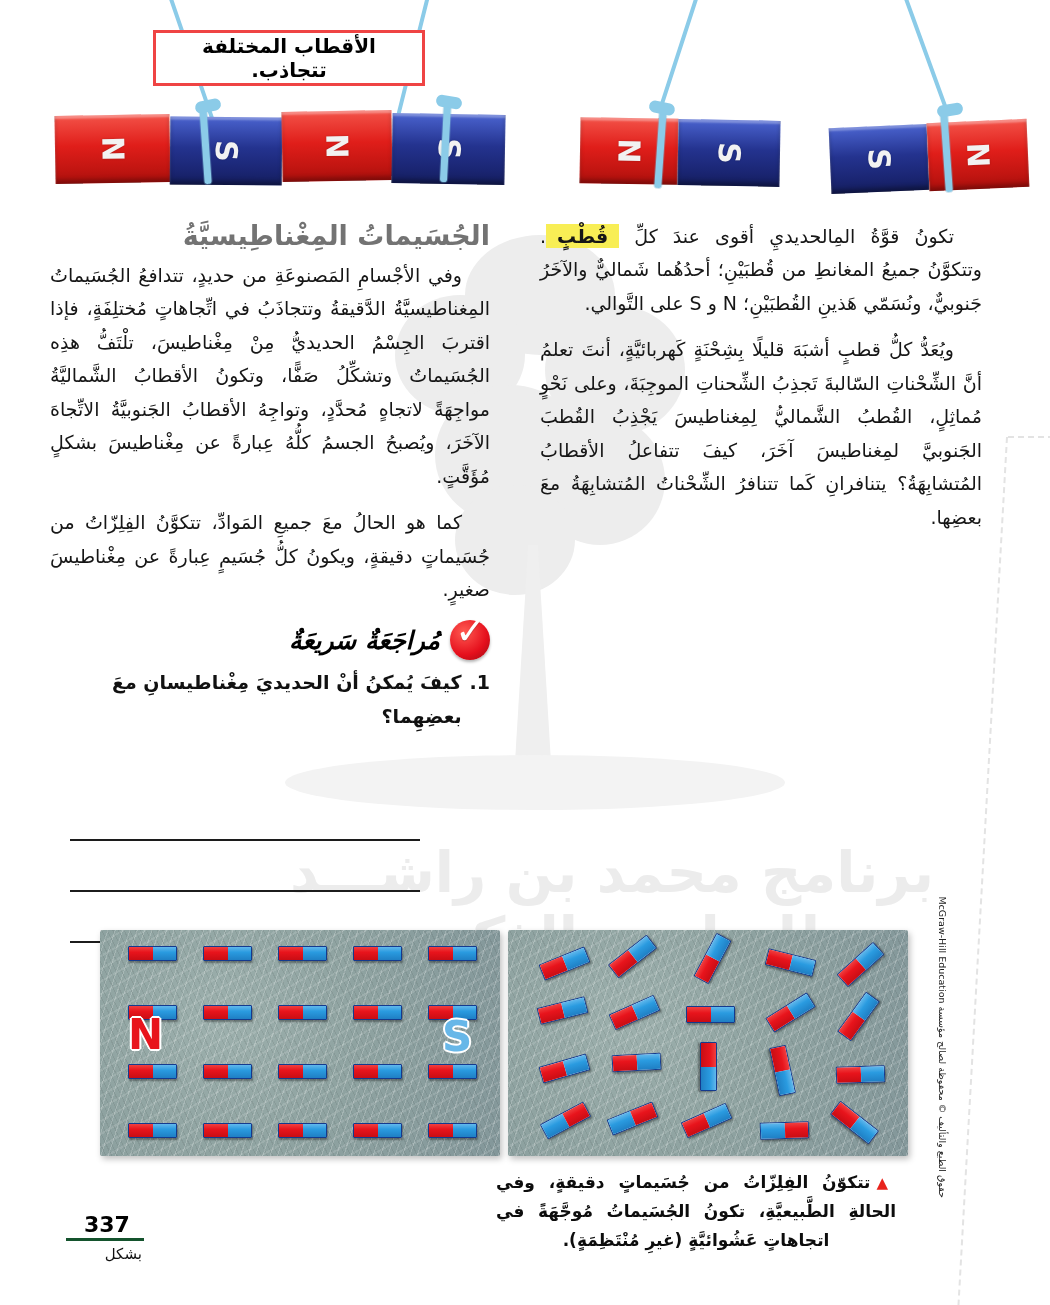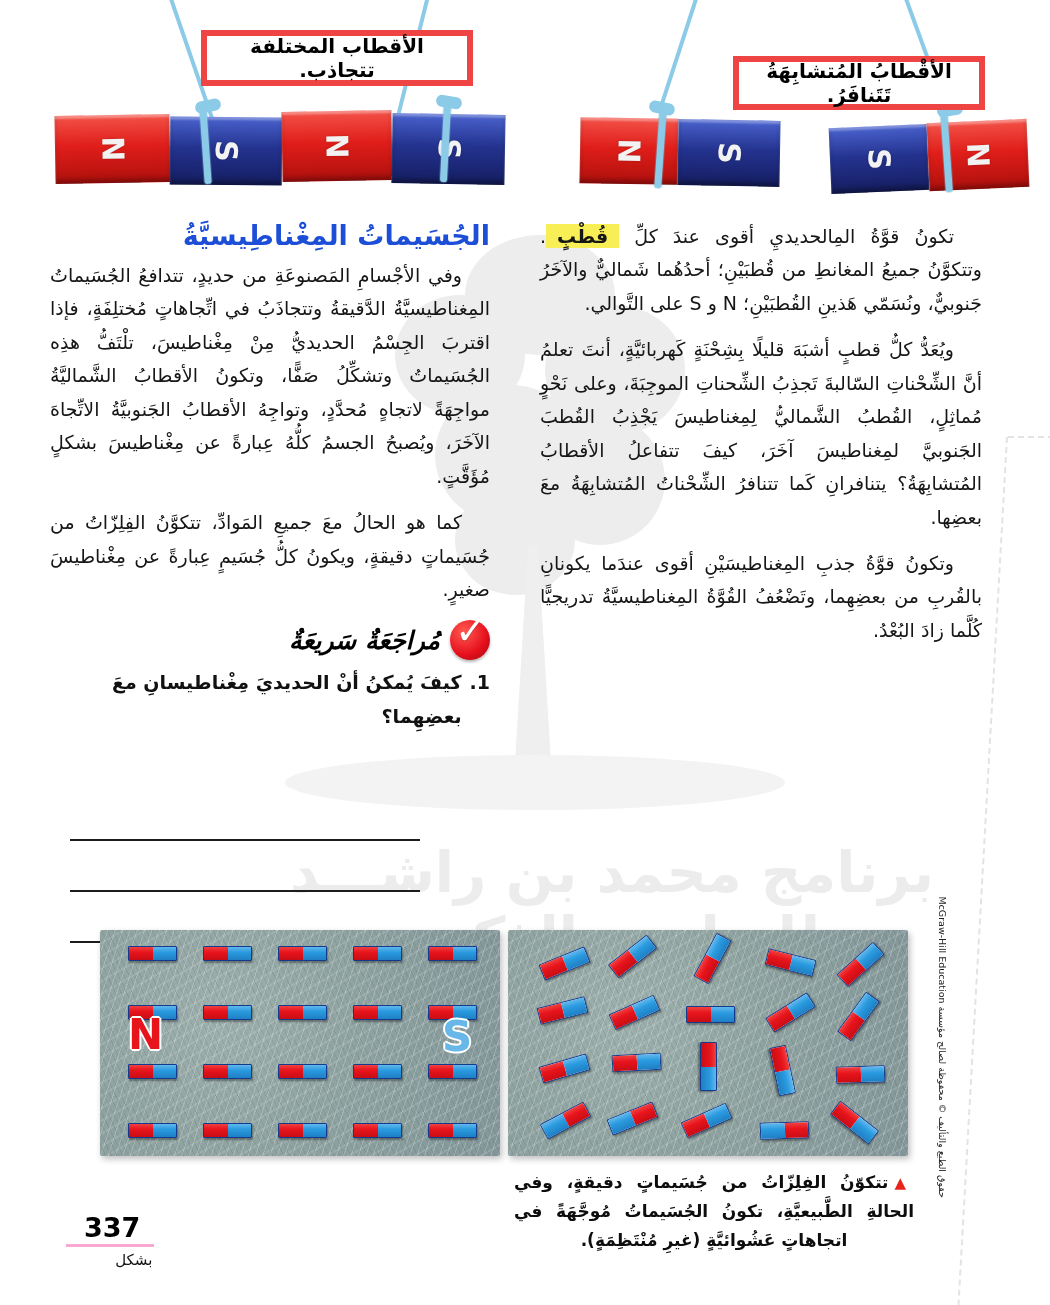--- a/index.html
+++ b/index.html
@@ -27,29 +27,29 @@
   .string{position:absolute;width:4px;background:#8bcbe8;border-radius:2px;transform-origin:top center;z-index:3;}
   .loop{position:absolute;width:7px;background:#8bcbe8;border-radius:3px;z-index:6;box-shadow:0 0 0 1px rgba(120,180,210,.35);}
   .knot{position:absolute;width:26px;height:12px;background:#8bcbe8;border-radius:6px;z-index:6;}
   .mag{position:absolute;display:flex;align-items:center;justify-content:center;z-index:5;}
   .mag-red{background:linear-gradient(180deg,#f35248 0%,#e01e1a 45%,#c11511 80%,#a80f0c 100%);
            box-shadow:inset 0 3px 2px rgba(255,255,255,.35), inset 0 -4px 4px rgba(0,0,0,.25);}
   .mag-blue{background:linear-gradient(180deg,#4a63cf 0%,#24338f 45%,#1a2572 80%,#141d5c 100%);
            box-shadow:inset 0 3px 2px rgba(255,255,255,.3), inset 0 -4px 4px rgba(0,0,0,.3);}
   .pole{color:#f2f2f2;font-weight:bold;font-size:30px;transform:rotate(90deg);line-height:1;
         text-shadow:0 0 2px rgba(0,0,0,.25);}
-  .plabel{position:absolute;background:#fff;border:6px solid #ef4444;z-index:7;display:flex;
+  .plabel{position:absolute;background:#fff;border:3px solid #ef4444;z-index:7;display:flex;
           align-items:center;justify-content:center;font-weight:bold;font-size:20px;direction:rtl;
-          text-align:center;padding:6px 10px;box-sizing:border-box;color:#000;margin-left:48px;}
+          text-align:center;padding:6px 10px;box-sizing:border-box;color:#000;}
 
   
   .col{position:absolute;top:220px;direction:rtl;z-index:2;}
   #col-right{left:540px;width:442px;}
   #col-left{left:50px;width:440px;}
-  .h1{font-size:27px;font-weight:bold;margin:0 0 8px 0;color:#1d4ed8;}
+  .h1{font-size:27px;font-weight:bold;margin:0 0 8px 0;color:#737373;}
   .col p{font-size:19px;line-height:1.76;margin:0 0 13px 0;text-align:justify;text-indent:28px;color:#161616;}
   .hl{background:#f8ee55;padding:1px 11px;font-weight:bold;}
 
   
   .qr-head{display:flex;align-items:center;gap:10px;direction:rtl;margin:14px 0 6px 0;}
   .qr-icon{width:40px;height:40px;background:radial-gradient(circle at 35% 30%,#ff5a52,#e50f1c 60%,#9c0a12 100%);
            border-radius:50%;position:relative;flex:0 0 auto;box-shadow:0 2px 3px rgba(0,0,0,.3);}
   .qr-icon span{position:absolute;left:5px;top:-8px;color:#fff;font-size:38px;font-weight:bold;line-height:1;
                 text-shadow:0 1px 1px rgba(0,0,0,.2);}
   .qr-title{font-size:25px;font-weight:bold;font-style:italic;color:#000;}
@@ -77,26 +77,26 @@
   .dm .b{background:linear-gradient(180deg,#62b8ec,#2a9be0 40%,#1f7fc4);}
   #fig-random .dm{height:15px;}
   .fig-letter{position:absolute;font-size:42px;font-weight:bold;line-height:1;z-index:4;
       text-shadow:-2px 0 #fff,2px 0 #fff,0 -2px #fff,0 2px #fff,-1px -1px #fff,1px 1px #fff,-1px 1px #fff,1px -1px #fff;}
   .fl-n{left:28px;top:84px;color:#e8141c;}
   .fl-s{left:342px;top:86px;color:#67b7e8;}
 
   .caption{position:absolute;width:400px;direction:rtl;font-size:17px;font-weight:bold;line-height:1.7;
            text-align:justify;text-align-last:center;z-index:2;color:#0d0d0d;}
   #cap-left{left:95px;top:1168px;width:405px;}
-  #cap-right{left:514px;top:1168px;}
+  #cap-right{left:496px;top:1168px;}
   .tri{color:#e8231c;font-size:15px;padding-left:6px;}
 
   
   .footer{position:absolute;left:66px;top:1212px;z-index:4;}
-  .page-num{font-size:27px;font-weight:bold;color:#000;border-bottom:3px solid #f9a8d4;padding:0 14px 1px 18px;display:inline-block;}
+  .page-num{font-size:22px;font-weight:bold;color:#000;border-bottom:3px solid #14532d;padding:0 14px 1px 18px;display:inline-block;}
   .page-label{font-size:15px;direction:rtl;text-align:right;margin-top:4px;padding-right:2px;}
   .copyright{position:absolute;left:948px;top:898px;width:300px;transform:rotate(90deg);
              transform-origin:top left;direction:rtl;font-size:9.5px;color:#222;white-space:nowrap;z-index:2;}
 </style>
 </head>
 <body>
 
 <div class="page">
 
   <div class="wm-tree">
@@ -148,27 +148,25 @@
     <div class="mag mag-blue" style="left:265px;top:126px;width:98px;height:66px;transform:rotate(-2.5deg);">
         <span class="pole">S</span>
       </div>
     <div class="mag mag-red" style="left:363px;top:121px;width:100px;height:68px;transform:rotate(-2.5deg);">
         <span class="pole">N</span>
       </div>
     <div class="loop" style="left:92px;top:108px;height:80px;transform:rotate(4deg);"></div>
     <div class="loop" style="left:378px;top:110px;height:82px;transform:rotate(-4deg);"></div>
     <div class="knot" style="left:84px;top:102px;transform:rotate(12deg);"></div>
     <div class="knot" style="left:372px;top:104px;transform:rotate(-10deg);"></div>
-    <div class="plabel" style="left:120px;top:56px;width:252px;height:54px;">الأقْطابُ المُتشابِهَةُ تَتَنافَرُ.</div>
   </div>
 
   <div class="col" id="col-right">
     <p><span>تكونُ قوَّةُ المِالحديديِ أقوى عندَ كلِّ </span><span class="hl">قُطْبٍ</span><span>. وتتكوَّنُ جميعُ المغانطِ من قُطبَيْنِ؛ أحدُهُما شَماليٌّ والآخَرُ جَنوبيٌّ، ونُسَمّي هَذينِ القُطبَيْنِ؛ N و S على التَّوالي.</span></p>
     <p>ويُعَدُّ كلُّ قطبٍ أشبَهَ قليلًا بِشِحْنَةٍ كَهربائيَّةٍ، أنتَ تعلمُ أنَّ الشِّحْناتِ السّالبةَ تَجذِبُ الشِّحناتِ الموجِبَةَ، وعلى نَحْوٍ مُماثِلٍ، القُطبُ الشَّماليُّ لِمِغناطيسَ يَجْذِبُ القُطبَ الجَنوبيَّ لمِغناطيسَ آخَرَ، كيفَ تتفاعلُ الأقطابُ المُتشابِهَةُ؟ يتنافرانِ كَما تتنافرُ الشِّحْناتُ المُتشابِهَةُ معَ بعضِها.</p>
-    <p>وتكونُ قوَّةُ جذبِ المِغناطيسَيْنِ أقوى عندَما يكونانِ بالقُربِ من بعضِهِما، وتَضْعُفُ القُوَّةُ المِغناطيسيَّةُ تدريجيًّا كُلَّما زادَ البُعْدُ.</p>
   </div>
 
   <div class="col" id="col-left">
     <h2 class="h1">الجُسَيماتُ المِغْناطِيسيَّةُ</h2>
     <p>وفي الأجْسامِ المَصنوعَةِ من حديدٍ، تتدافعُ الجُسَيماتُ المِغناطيسيَّةُ الدَّقيقةُ وتتجاذَبُ في اتِّجاهاتٍ مُختلِفَةٍ، فإذا اقتربَ الجِسْمُ الحديديُّ مِنْ مِغْناطيسَ، تلْتَفُّ هذِه الجُسَيماتُ وتشكِّلُ صَفًّا، وتكونُ الأقطابُ الشَّماليَّةُ مواجِهَةً لاتجاهٍ مُحدَّدٍ، وتواجِهُ الأقطابُ الجَنوبيَّةُ الاتِّجاهَ الآخَرَ، ويُصبحُ الجسمُ كلُّهُ عِبارةً عن مِغْناطيسَ بشكلٍ مُؤَقَّتٍ.</p>
     <p>كما هو الحالُ معَ جميعِ المَوادِّ، تتكوَّنُ الفِلِزّاتُ من جُسَيماتٍ دقيقةٍ، ويكونُ كلُّ جُسَيمٍ عِبارةً عن مِغْناطيسَ صغيرٍ.</p>
     <div class="qr-head">
       <div class="qr-icon">
           <span>✓</span>
         </div>

